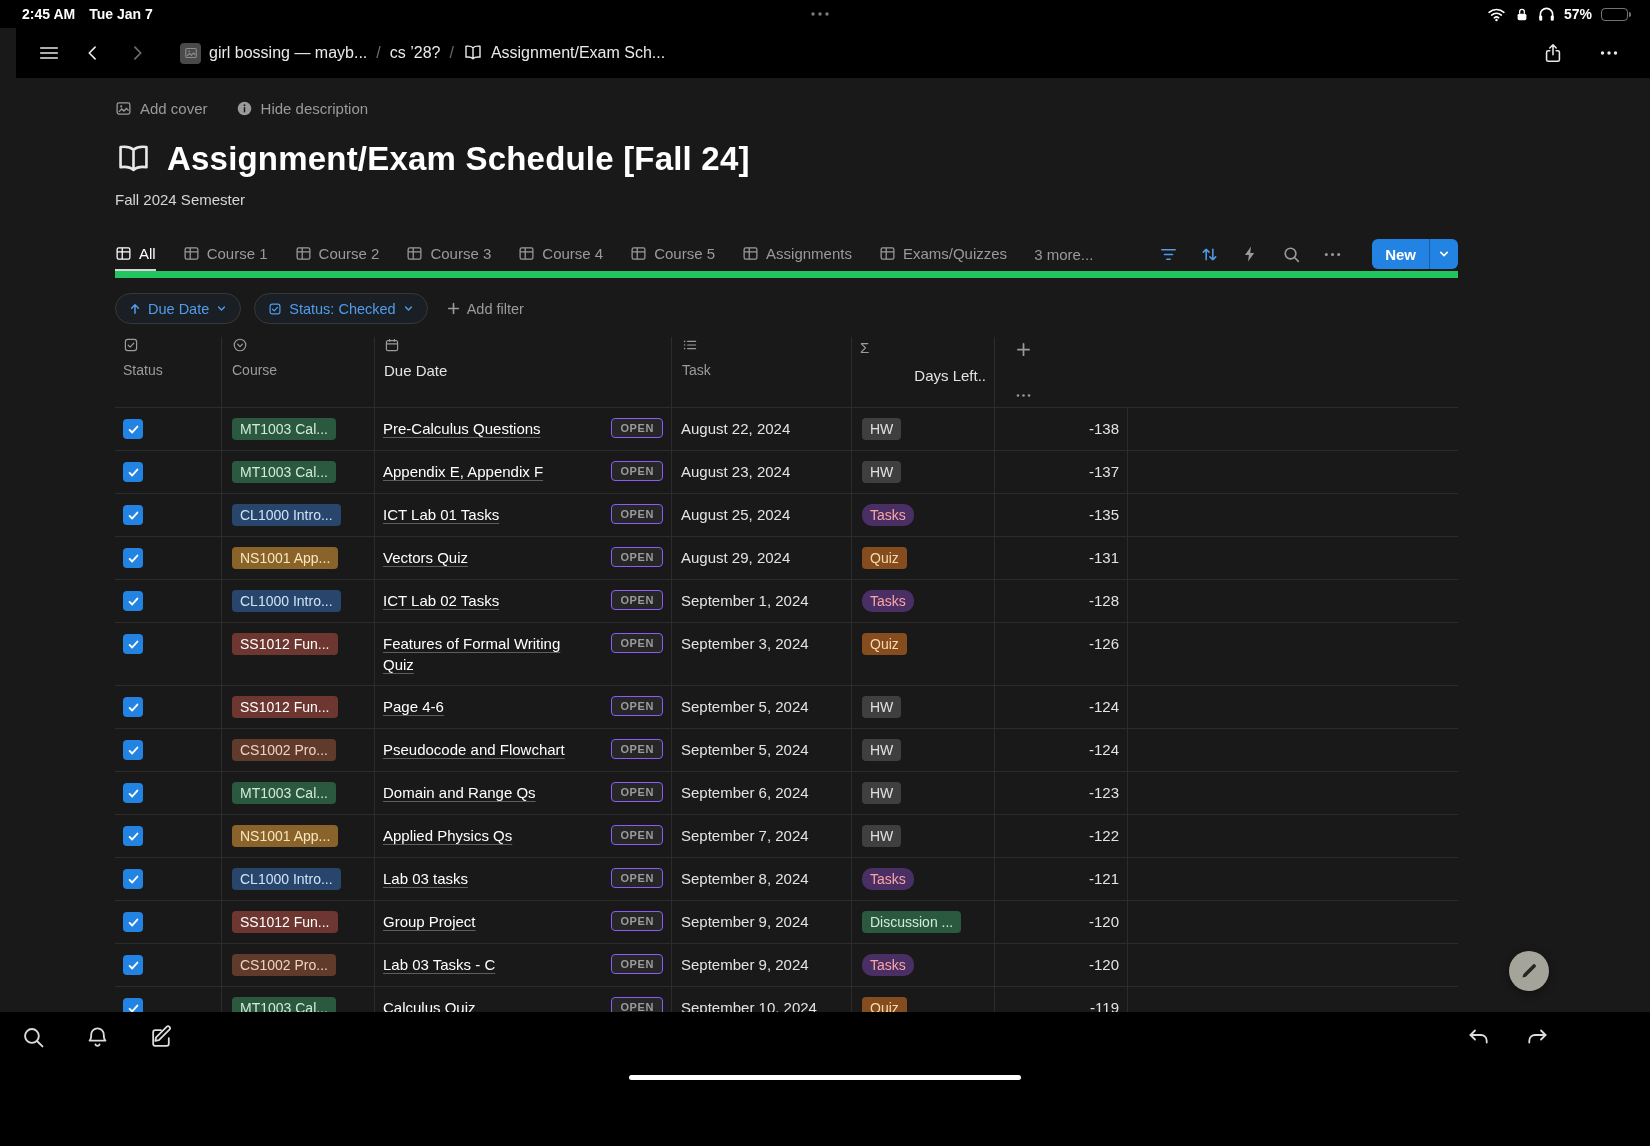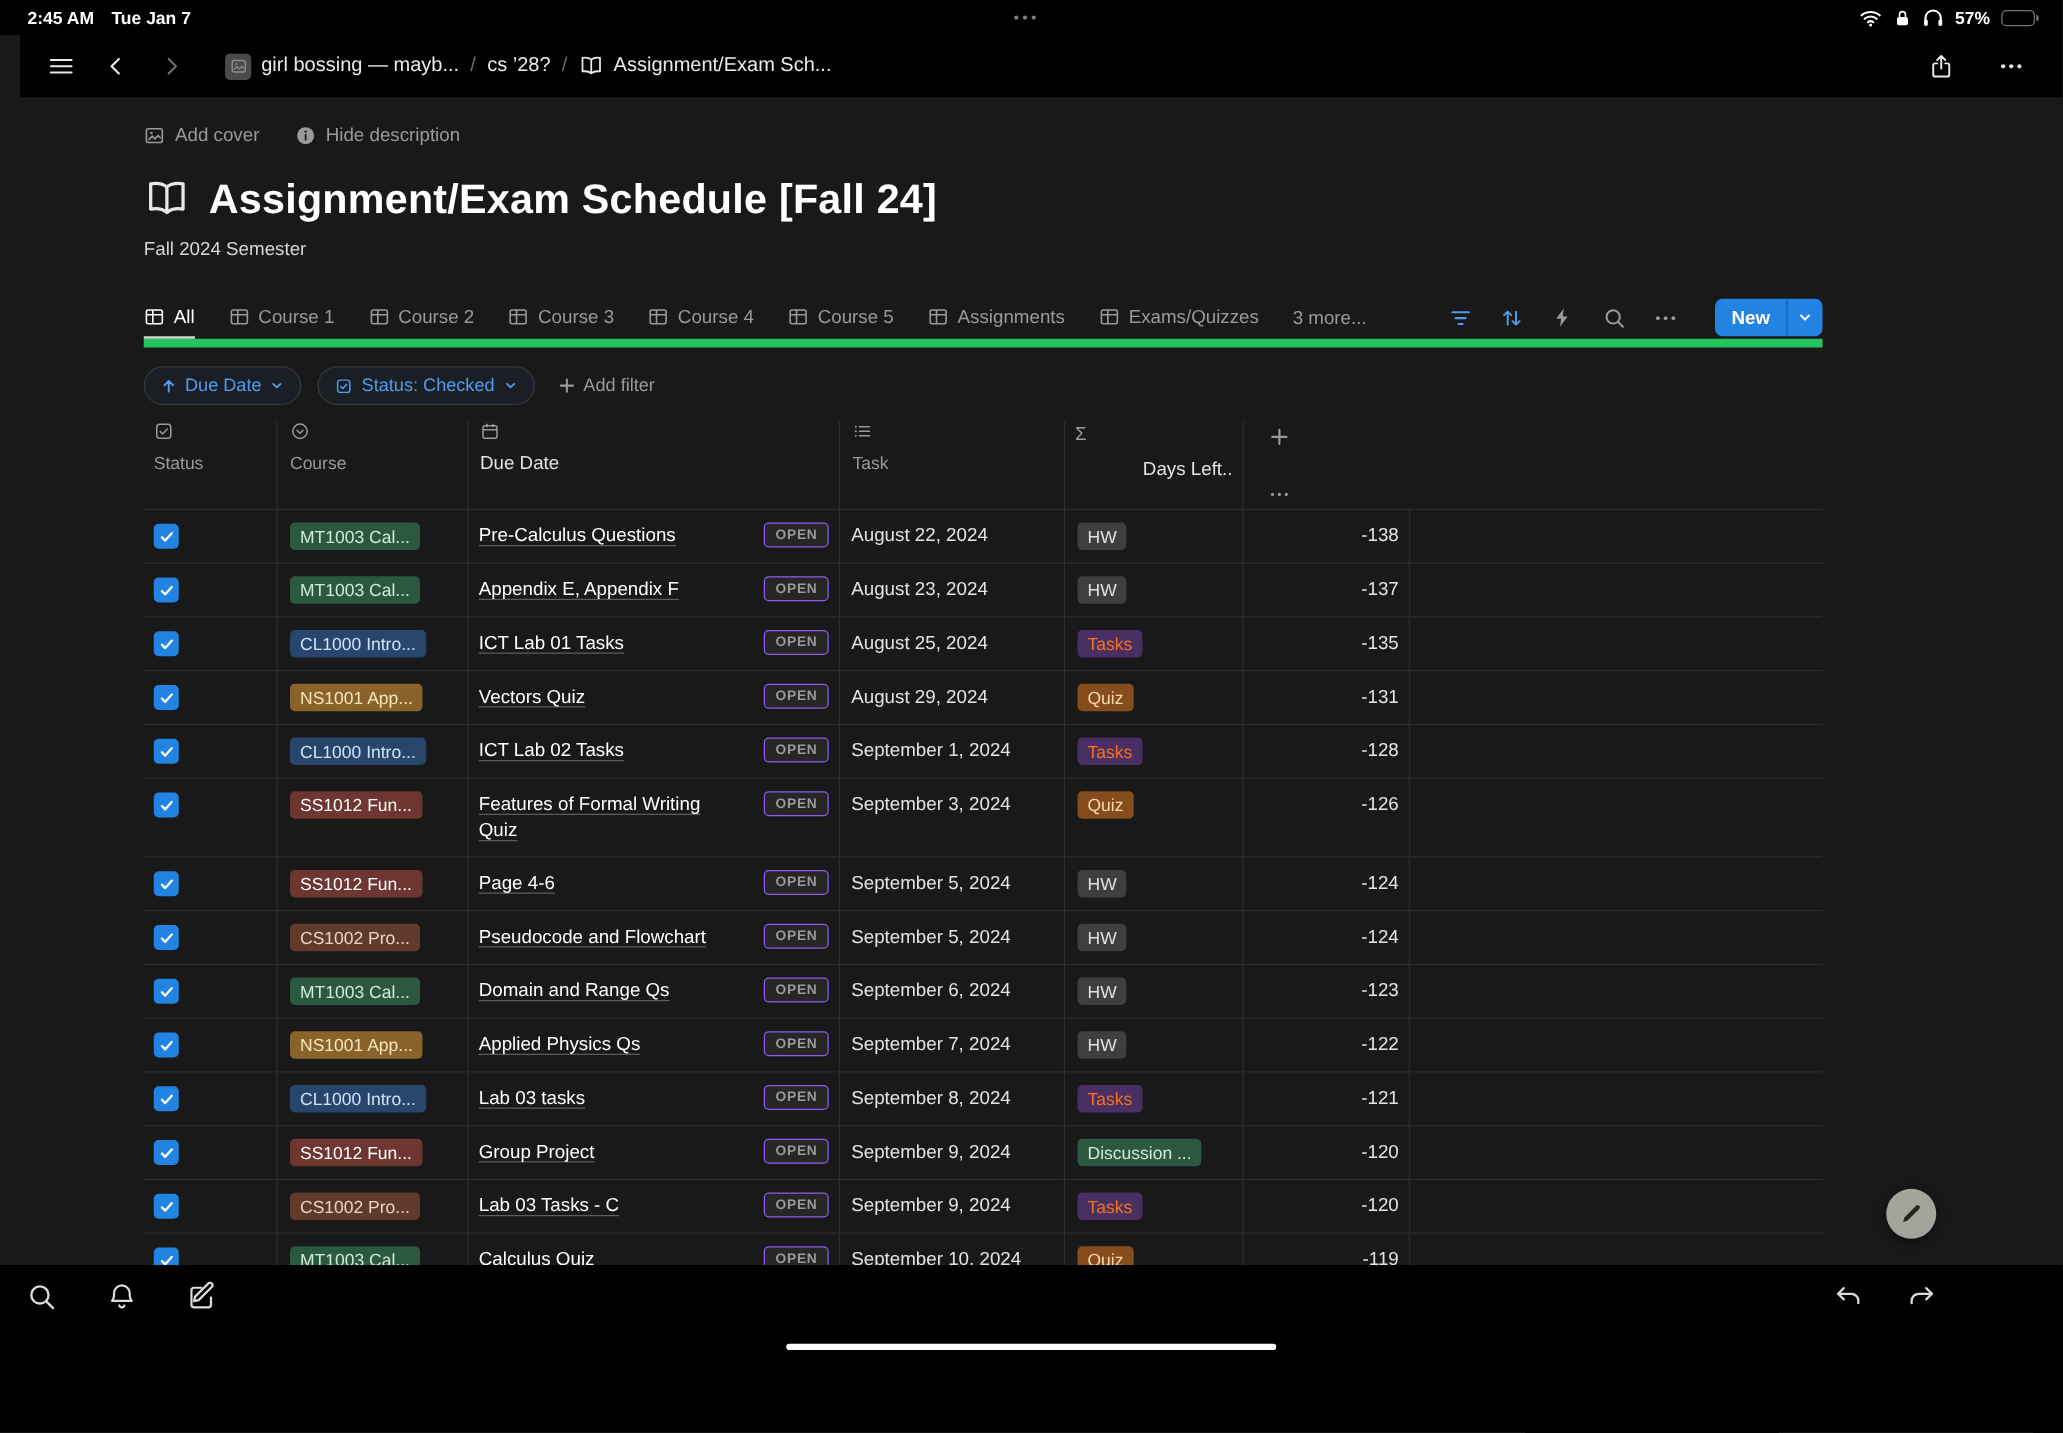--- a/index.html
+++ b/index.html
@@ -82,21 +82,21 @@
 
   .c-status { padding-left:8px; }
   .checkbox { width:20px; height:20px; border-radius:4px; background:var(--accent-blue,#2383e2); display:flex; align-items:center; justify-content:center; cursor:pointer; margin-top:1px; }
   .c-course, .c-task { padding-left:10px; }
   .tag { display:inline-block; padding:1.5px 8px; border-radius:4px; font-size:14px; white-space:nowrap; max-width:100%; overflow:hidden; text-overflow:ellipsis; line-height:19px; }
   .tag-green  { background:var(--tag-green-bg,#2b593f);  color:#d2ead9; }
   .tag-blue   { background:var(--tag-blue-bg,#28456c);   color:#cfe3f8; }
   .tag-yellow { background:var(--tag-yellow-bg,#89632a); color:#f7e6bc; }
   .tag-red    { background:var(--tag-red-bg,#6e3630);    color:#ffffff; }
   .tag-brown  { background:var(--tag-brown-bg,#603b2c);  color:#eed2c0; }
-  .tag-purple { background:var(--tag-purple-bg,#492f64); color:#f97316; }
+  .tag-purple { background:var(--tag-purple-bg,#492f64); color:#fca5a5;border-radius:10px; }
   .tag-orange { background:var(--tag-orange-bg,#854c1d); color:#f8d9ae; }
   .tag-gray   { background:var(--tag-gray-bg,#3f3f3f);   color:#e0e0e0; }
 
   .c-name { gap:8px; }
   .row-name { color:#fff; font-size:15px; font-weight:500; text-decoration:underline; text-decoration-color:#5d5d5d; text-underline-offset:3px; max-width:205px; cursor:pointer; }
   .open-badge { margin-left:auto; font-size:11px; font-weight:600; letter-spacing:.6px; color:#9b9b9b; background:#262626; border:1px solid #8b5cf6; border-radius:4px; padding:2.5px 8px; line-height:13px; cursor:pointer; }
   .c-due { font-size:15px; color:#e3e3e3; padding-left:9px; }
   .c-days { font-size:15px; color:#e3e3e3; }
   .c-days span { width:100%; text-align:right; }
 

